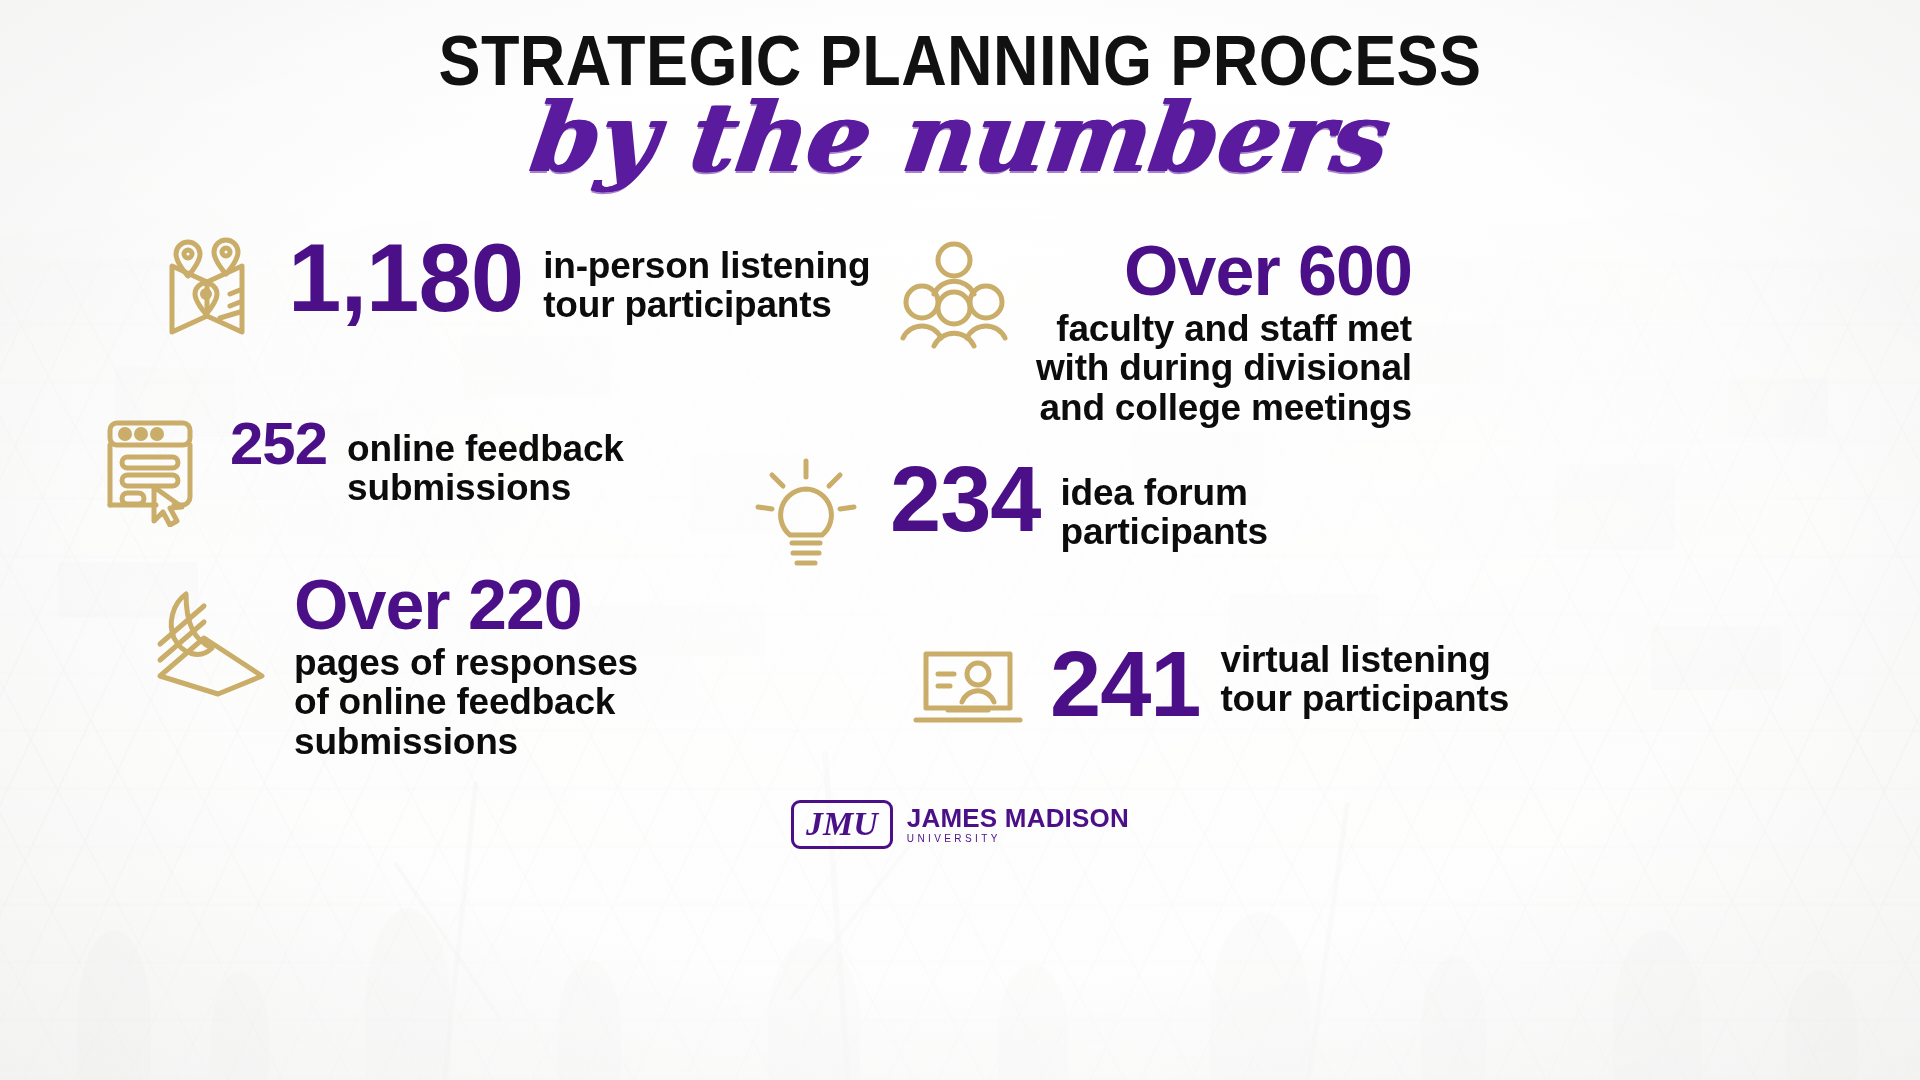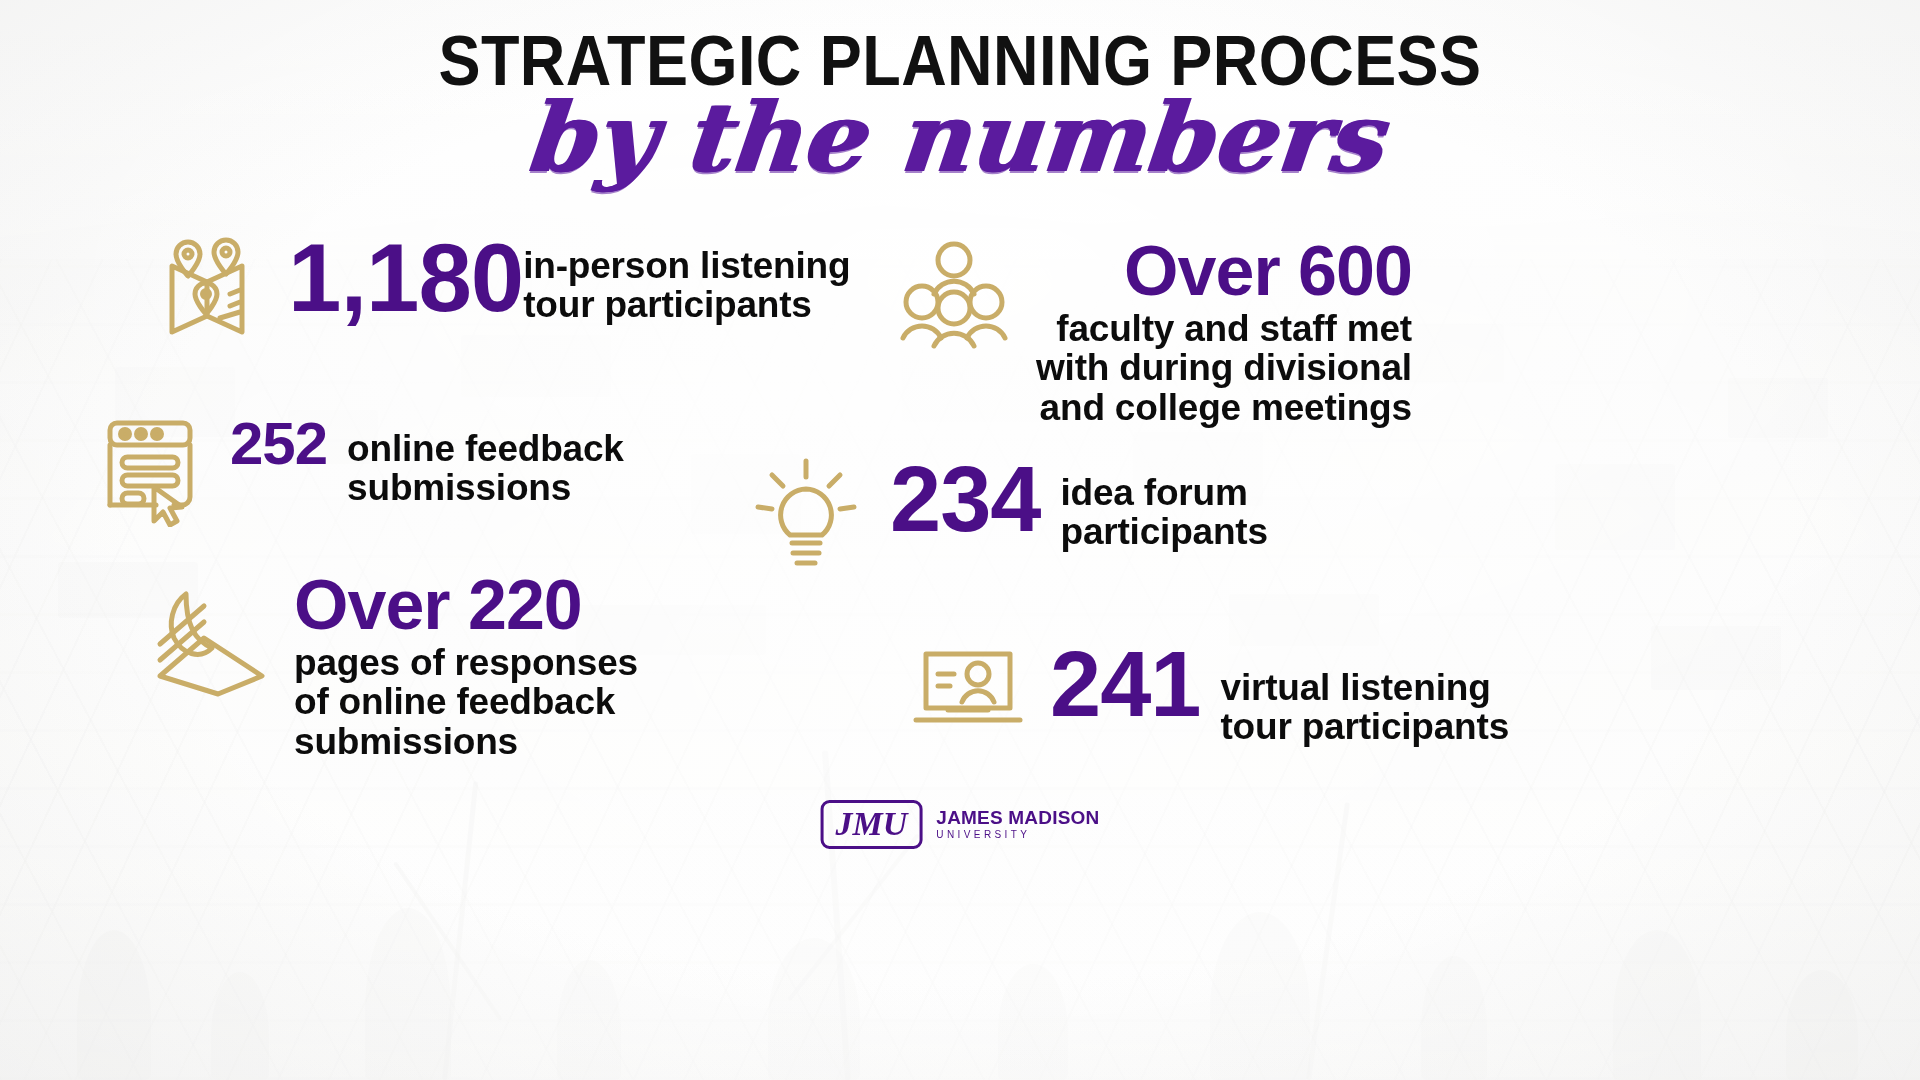--- a/index.html
+++ b/index.html
@@ -89,21 +89,21 @@
   }
   .desc {
     color:#0c0c0c; font-weight:bold; line-height:1.06;
     font-family:"Liberation Sans", sans-serif;
     letter-spacing:-.2px;
   }
 
   
   #stat-listening { left:152px; top:232px; }
   #stat-listening .num { font-size:96px; margin-left:26px; }
-  #stat-listening .desc { font-size:37px; margin-top:14px; }
+  #stat-listening .desc { font-size:37px; margin-left:20px; margin-top:14px; }
 
   
   #stat-faculty { left:898px; top:238px; flex-direction:row;text-align:right; }
   #stat-faculty .col { margin-left:26px; }
   #stat-faculty .num { font-size:70px; }
   #stat-faculty .desc { font-size:37px; margin-top:4px; }
 
   
   #stat-online { left:100px; top:415px; }
   #stat-online .num { font-size:60px; margin-left:26px; }
@@ -116,37 +116,37 @@
 
   
   #stat-pages { left:152px; top:572px; }
   #stat-pages .col { margin-left:24px; }
   #stat-pages .num { font-size:70px; }
   #stat-pages .desc { font-size:37px; margin-top:4px; }
 
   
   #stat-virtual { left:910px; top:640px; }
   #stat-virtual .num { font-size:92px; margin-left:24px; }
-  #stat-virtual .desc { font-size:37px; margin-left:20px; margin-top:28px; }
+  #stat-virtual .desc { font-size:37px; margin-left:20px; margin-top:0; }
 
   
   #logo {
     position:absolute; left:50%; top:800px; transform:translateX(-50%);
     display:flex; align-items:center; gap:14px;
   }
   .jmu-mark {
     border:3px solid #4b0f87; border-radius:9px;
     padding:4px 12px 5px;
     color:#4b0f87; font-weight:bold; font-size:34px;
     font-style:italic; letter-spacing:0px;
     line-height:1; font-family:"Liberation Serif", serif;text-align:center;
   }
   .jmu-words { line-height:1.05; }
   .jmu-name {
-    color:#4b0f87; font-weight:bold; font-size:19px;
+    color:#4b0f87; font-weight:bold; font-size:26px;
     letter-spacing:.2px; font-family:"Liberation Sans", sans-serif;
   }
   .jmu-sub {
     color:#4b0f87; font-size:10px; letter-spacing:3.4px;
     font-family:"Liberation Sans", sans-serif; margin-top:2px;
   }
 </style>
 </head>
 <body>
 

